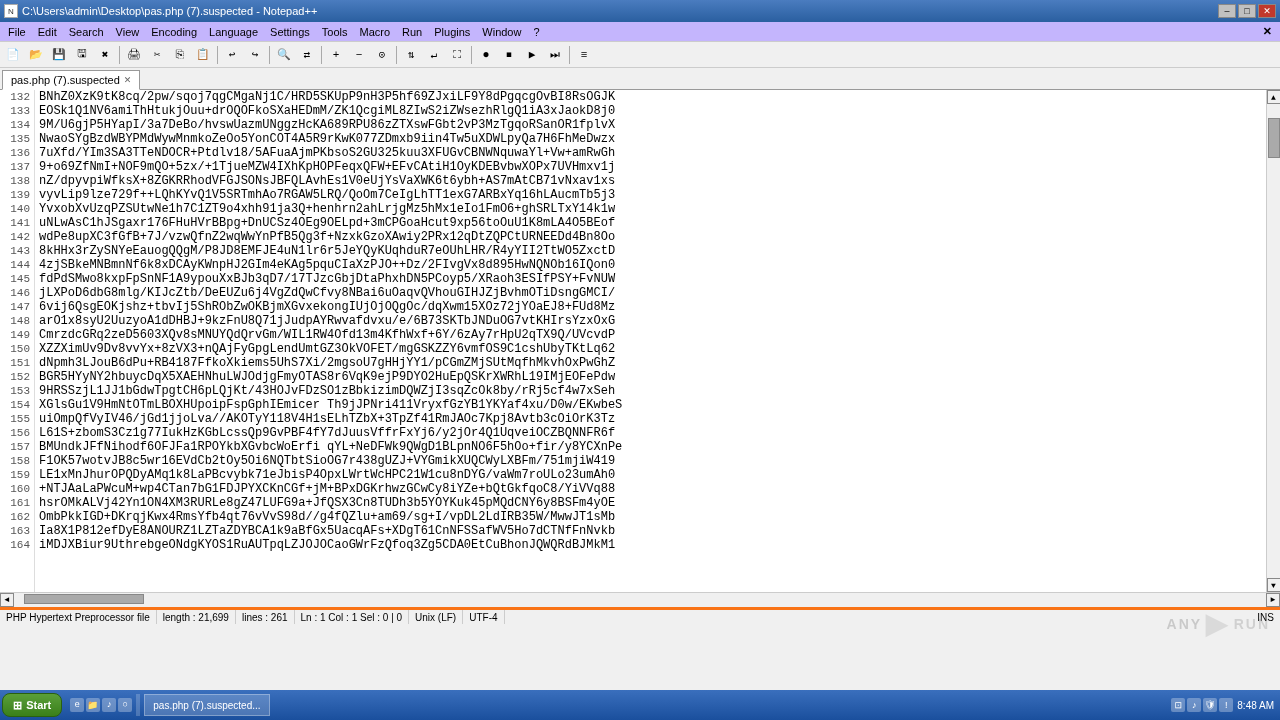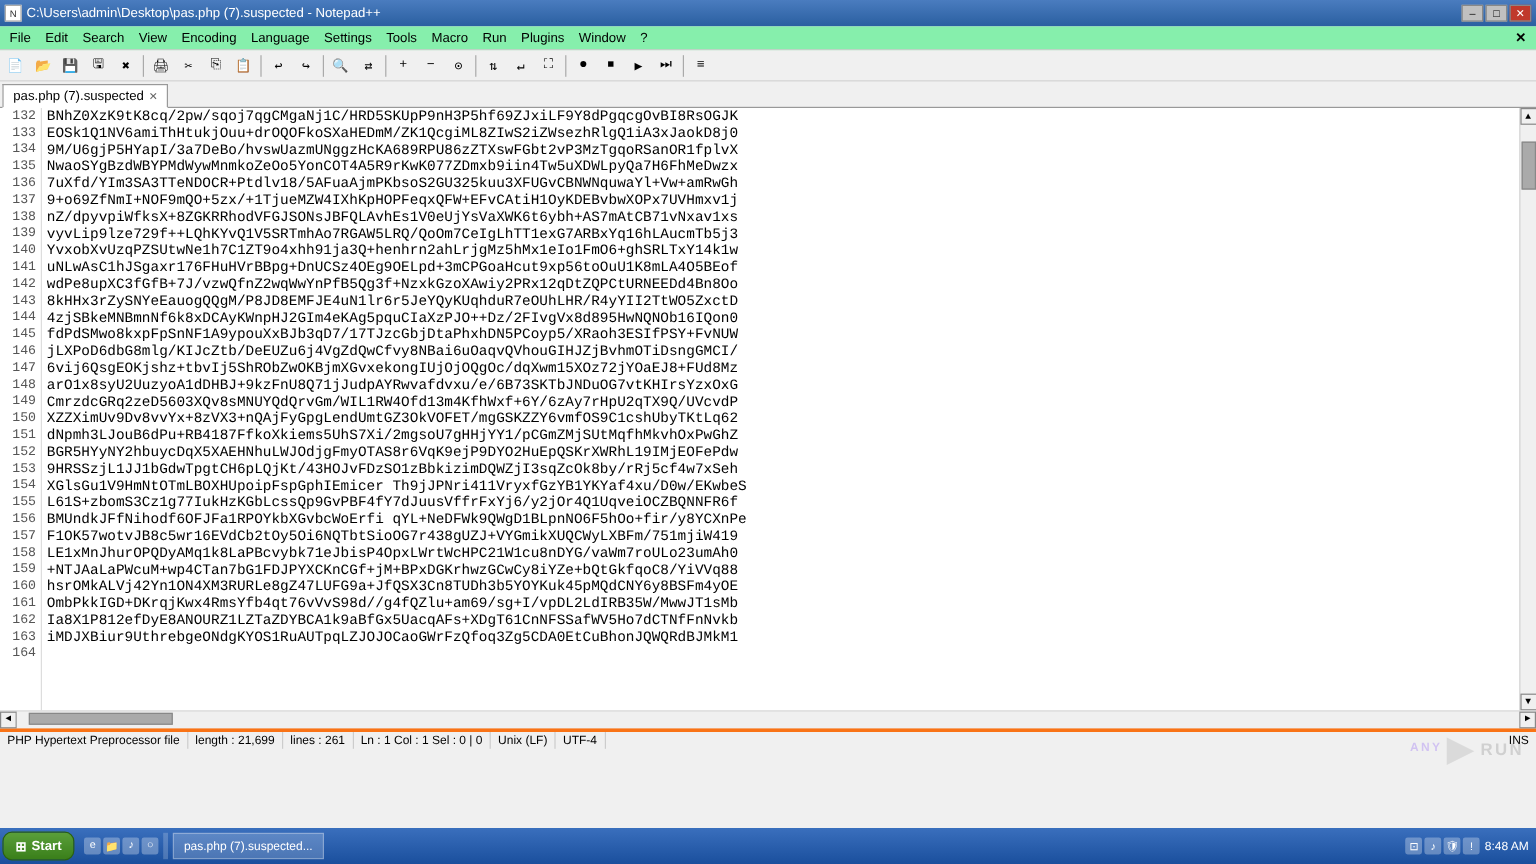--- a/index.html
+++ b/index.html
@@ -50,21 +50,21 @@
       font-size: 9px;
       display: flex; align-items: center; justify-content: center;
       cursor: pointer;
       color: #000;
       font-family: 'Arial', sans-serif;
     }
     .title-btn.close { background: #c0392b; color: white; }
 
     
     .menu-bar {
-      background: #86efac;
+      background: #c4b5fd;
       height: 20px;
       display: flex;
       align-items: center;
       padding: 0 2px;
       border-bottom: 1px solid #ccc;
       font-family: 'Tahoma', sans-serif;
       font-size: 11px;
     }
     .menu-item {
       padding: 1px 6px;
@@ -458,20 +458,21 @@
           <div class="code-line">fdPdSMwo8kxpFpSnNF1A9ypouXxBJb3qD7/17TJzcGbjDtaPhxhDN5PCoyp5/XRaoh3ESIfPSY+FvNUW</div>
           <div class="code-line">jLXPoD6dbG8mlg/KIJcZtb/DeEUZu6j4VgZdQwCfvy8NBai6uOaqvQVhouGIHJZjBvhmOTiDsngGMCI/</div>
           <div class="code-line">6vij6QsgEOKjshz+tbvIj5ShRObZwOKBjmXGvxekongIUjOjOQgOc/dqXwm15XOz72jYOaEJ8+FUd8Mz</div>
           <div class="code-line">arO1x8syU2UuzyoA1dDHBJ+9kzFnU8Q71jJudpAYRwvafdvxu/e/6B73SKTbJNDuOG7vtKHIrsYzxOxG</div>
           <div class="code-line">CmrzdcGRq2zeD5603XQv8sMNUYQdQrvGm/WIL1RW4Ofd13m4KfhWxf+6Y/6zAy7rHpU2qTX9Q/UVcvdP</div>
           <div class="code-line">XZZXimUv9Dv8vvYx+8zVX3+nQAjFyGpgLendUmtGZ3OkVOFET/mgGSKZZY6vmfOS9C1cshUbyTKtLq62</div>
           <div class="code-line">dNpmh3LJouB6dPu+RB4187FfkoXkiems5UhS7Xi/2mgsoU7gHHjYY1/pCGmZMjSUtMqfhMkvhOxPwGhZ</div>
           <div class="code-line">BGR5HYyNY2hbuycDqX5XAEHNhuLWJOdjgFmyOTAS8r6VqK9ejP9DYO2HuEpQSKrXWRhL19IMjEOFePdw</div>
           <div class="code-line">9HRSSzjL1JJ1bGdwTpgtCH6pLQjKt/43HOJvFDzSO1zBbkizimDQWZjI3sqZcOk8by/rRj5cf4w7xSeh</div>
           <div class="code-line">XGlsGu1V9HmNtOTmLBOXHUpoipFspGphIEmicer Th9jJPNri411VryxfGzYB1YKYaf4xu/D0w/EKwbeS</div>
+          <div class="code-line">uiOmpQfVyIV46/jGd1jjoLva//AKOTyY118V4H1sELhTZbX+3TpZf41RmJAOc7Kpj8Avtb3cOiOrK3Tz</div>
           <div class="code-line">L61S+zbomS3Cz1g77IukHzKGbLcssQp9GvPBF4fY7dJuusVffrFxYj6/y2jOr4Q1UqveiOCZBQNNFR6f</div>
           <div class="code-line">BMUndkJFfNihodf6OFJFa1RPOYkbXGvbcWoErfi qYL+NeDFWk9QWgD1BLpnNO6F5hOo+fir/y8YCXnPe</div>
           <div class="code-line">F1OK57wotvJB8c5wr16EVdCb2tOy5Oi6NQTbtSioOG7r438gUZJ+VYGmikXUQCWyLXBFm/751mjiW419</div>
           <div class="code-line">LE1xMnJhurOPQDyAMq1k8LaPBcvybk71eJbisP4OpxLWrtWcHPC21W1cu8nDYG/vaWm7roULo23umAh0</div>
           <div class="code-line">+NTJAaLaPWcuM+wp4CTan7bG1FDJPYXCKnCGf+jM+BPxDGKrhwzGCwCy8iYZe+bQtGkfqoC8/YiVVq88</div>
           <div class="code-line">hsrOMkALVj42Yn1ON4XM3RURLe8gZ47LUFG9a+JfQSX3Cn8TUDh3b5YOYKuk45pMQdCNY6y8BSFm4yOE</div>
           <div class="code-line">OmbPkkIGD+DKrqjKwx4RmsYfb4qt76vVvS98d//g4fQZlu+am69/sg+I/vpDL2LdIRB35W/MwwJT1sMb</div>
           <div class="code-line">Ia8X1P812efDyE8ANOURZ1LZTaZDYBCA1k9aBfGx5UacqAFs+XDgT61CnNFSSafWV5Ho7dCTNfFnNvkb</div>
           <div class="code-line">iMDJXBiur9UthrebgeONdgKYOS1RuAUTpqLZJOJOCaoGWrFzQfoq3Zg5CDA0EtCuBhonJQWQRdBJMkM1</div>
         </div>
@@ -512,21 +513,21 @@
     <div class="status-section">
       <span>UTF-4</span>
     </div>
     <div class="status-section">
       <span>INS</span>
     </div>
   </div>
 
   <div class="watermark">
     <span style="display:flex; align-items:center; gap:4px;">
-      <span style="font-size:10px; color:#8b5cf6;">ANY</span>
+      <span style="font-size:14px; color:#737373;">ANY</span>
       <span style="font-size:28px; color:#aaa;">▶</span>
       <span style="font-size:14px; color:#888;">RUN</span>
     </span>
   </div>
 
   <div class="taskbar">
     <button class="start-btn">
       <span>⊞</span>
       <span>Start</span>
     </button>

